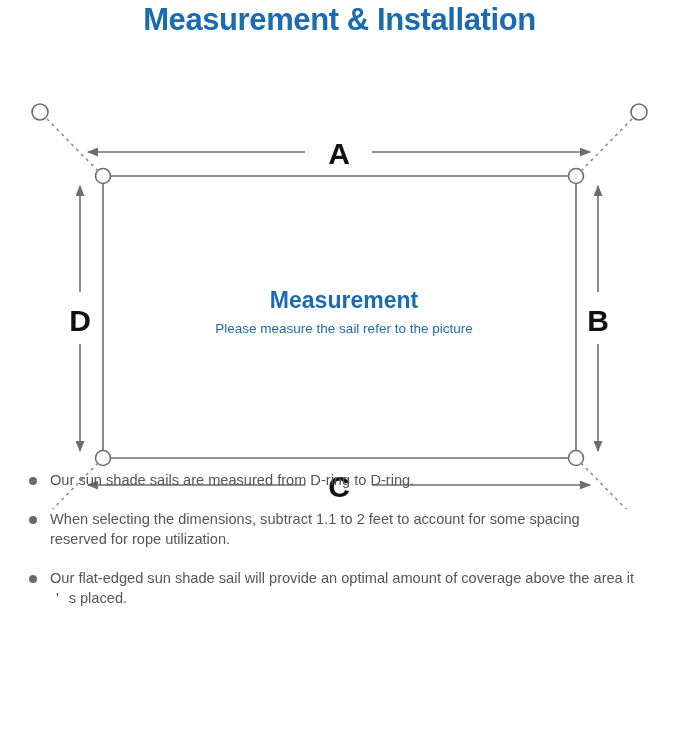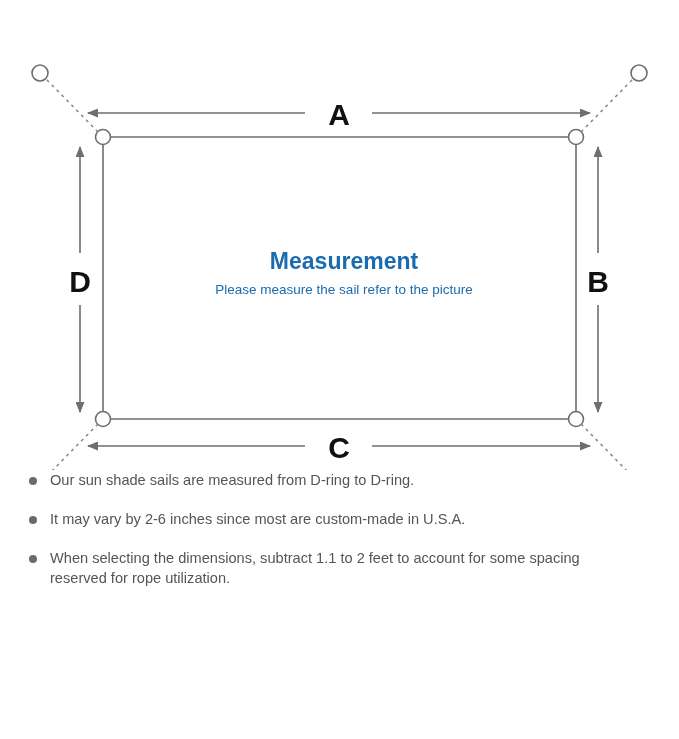--- a/index.html
+++ b/index.html
@@ -89,20 +89,21 @@
   }
   li.note-item .txt {
     display: block;
   }
 </style>
 </head>
 <body>
 
 <div class="page">
 
+  <div class="title">Measurement &amp; Installation</div>
 
   <div class="diagram-wrap">
     <svg class="diagram" width="679" height="470" viewBox="0 0 679 470" xmlns="http://www.w3.org/2000/svg">
 
       <defs>
         <marker id="arrL" markerWidth="11" markerHeight="9" refX="1" refY="4.5" orient="auto" markerUnits="userSpaceOnUse">
           <path d="M11,0 L11,9 L0,4.5 z" fill="#6e6e6e"></path>
         </marker>
         <marker id="arrR" markerWidth="11" markerHeight="9" refX="10" refY="4.5" orient="auto" markerUnits="userSpaceOnUse">
           <path d="M0,0 L0,9 L11,4.5 z" fill="#6e6e6e"></path>
@@ -151,22 +152,22 @@
   </div>
 
   <div class="notes">
     <ul class="note-list">
       <li class="note-item">
         <span class="dot"></span>
         <span class="txt">Our sun shade sails are measured from D-ring to D-ring.</span>
       </li>
       <li class="note-item">
         <span class="dot"></span>
-        <span class="txt">It may vary by 2-6 inches since most are custom-made in U.S.A.</span>
+        <span class="txt">When selecting the dimensions, subtract 1.1 to 2 feet to account for some spacing reserved for rope utilization.</span>
       </li>
       <li class="note-item">
         <span class="dot"></span>
-        <span class="txt">When selecting the dimensions, subtract 1.1 to 2 feet to account for some spacing reserved for rope utilization.</span>
+        <span class="txt">Our flat-edged sun shade sail will provide an optimal amount of coverage above the area it＇ s placed.</span>
       </li>
     </ul>
   </div>
 
 </div>
 
 </body></html>

